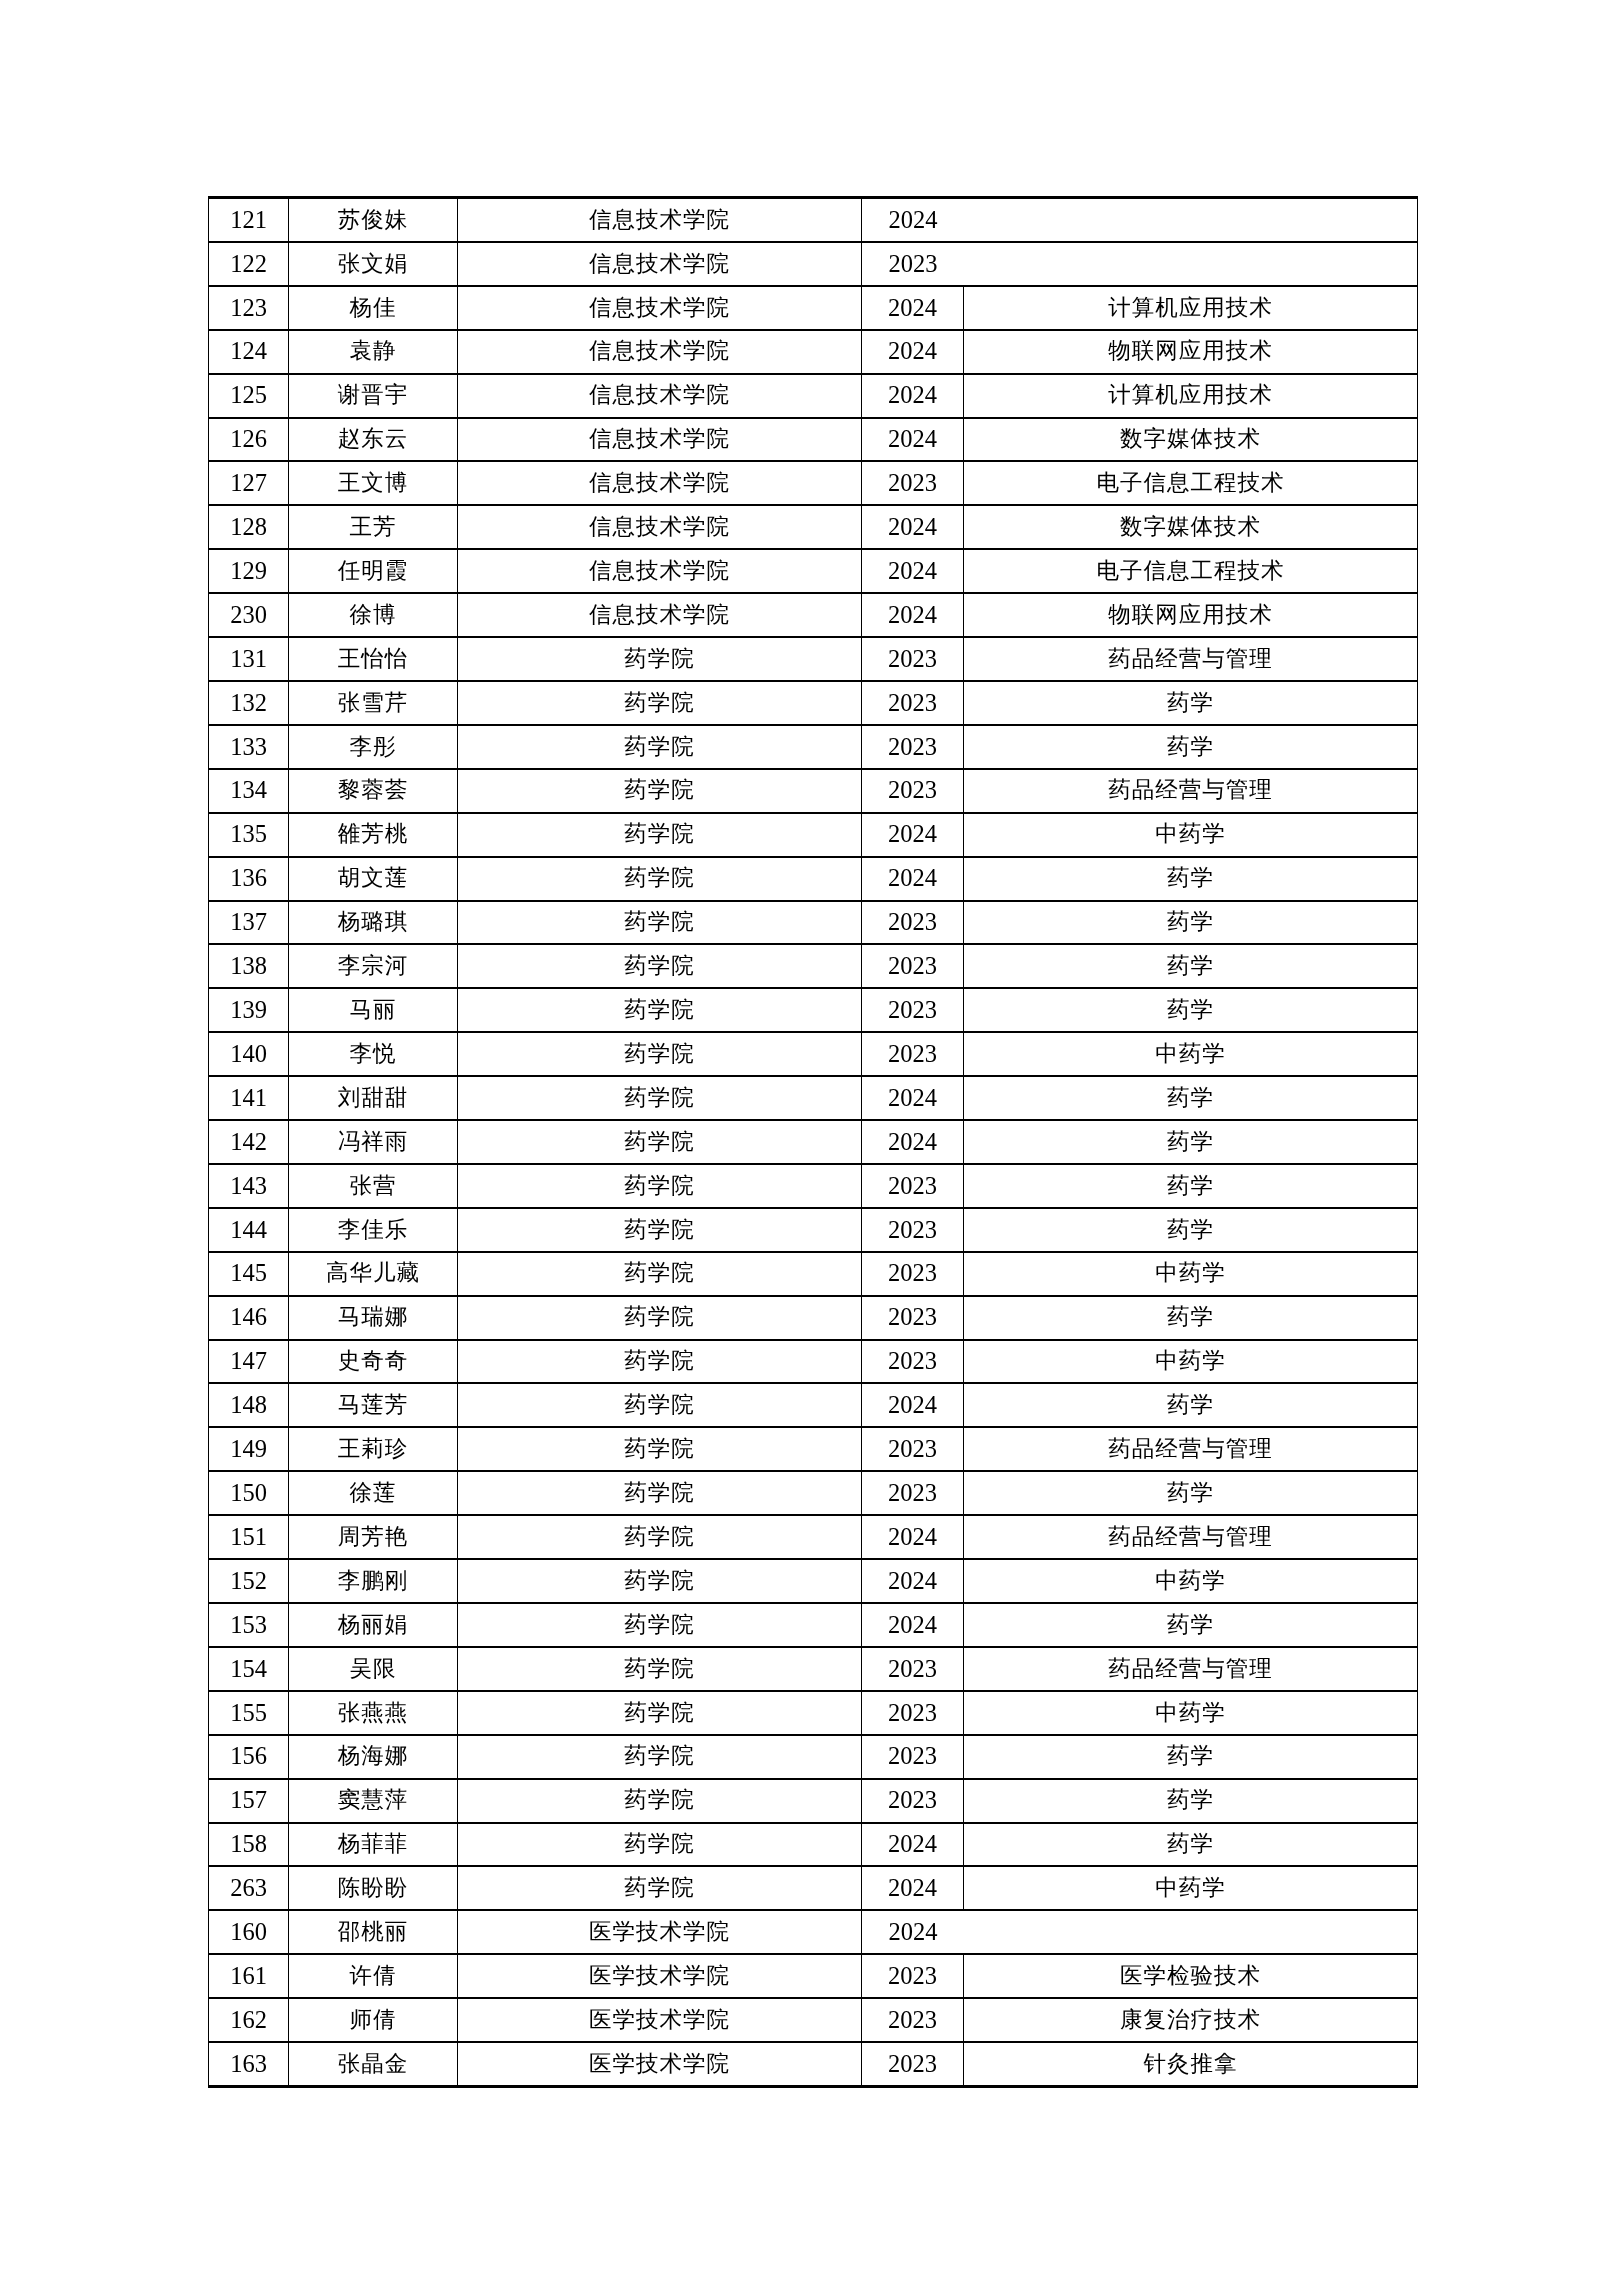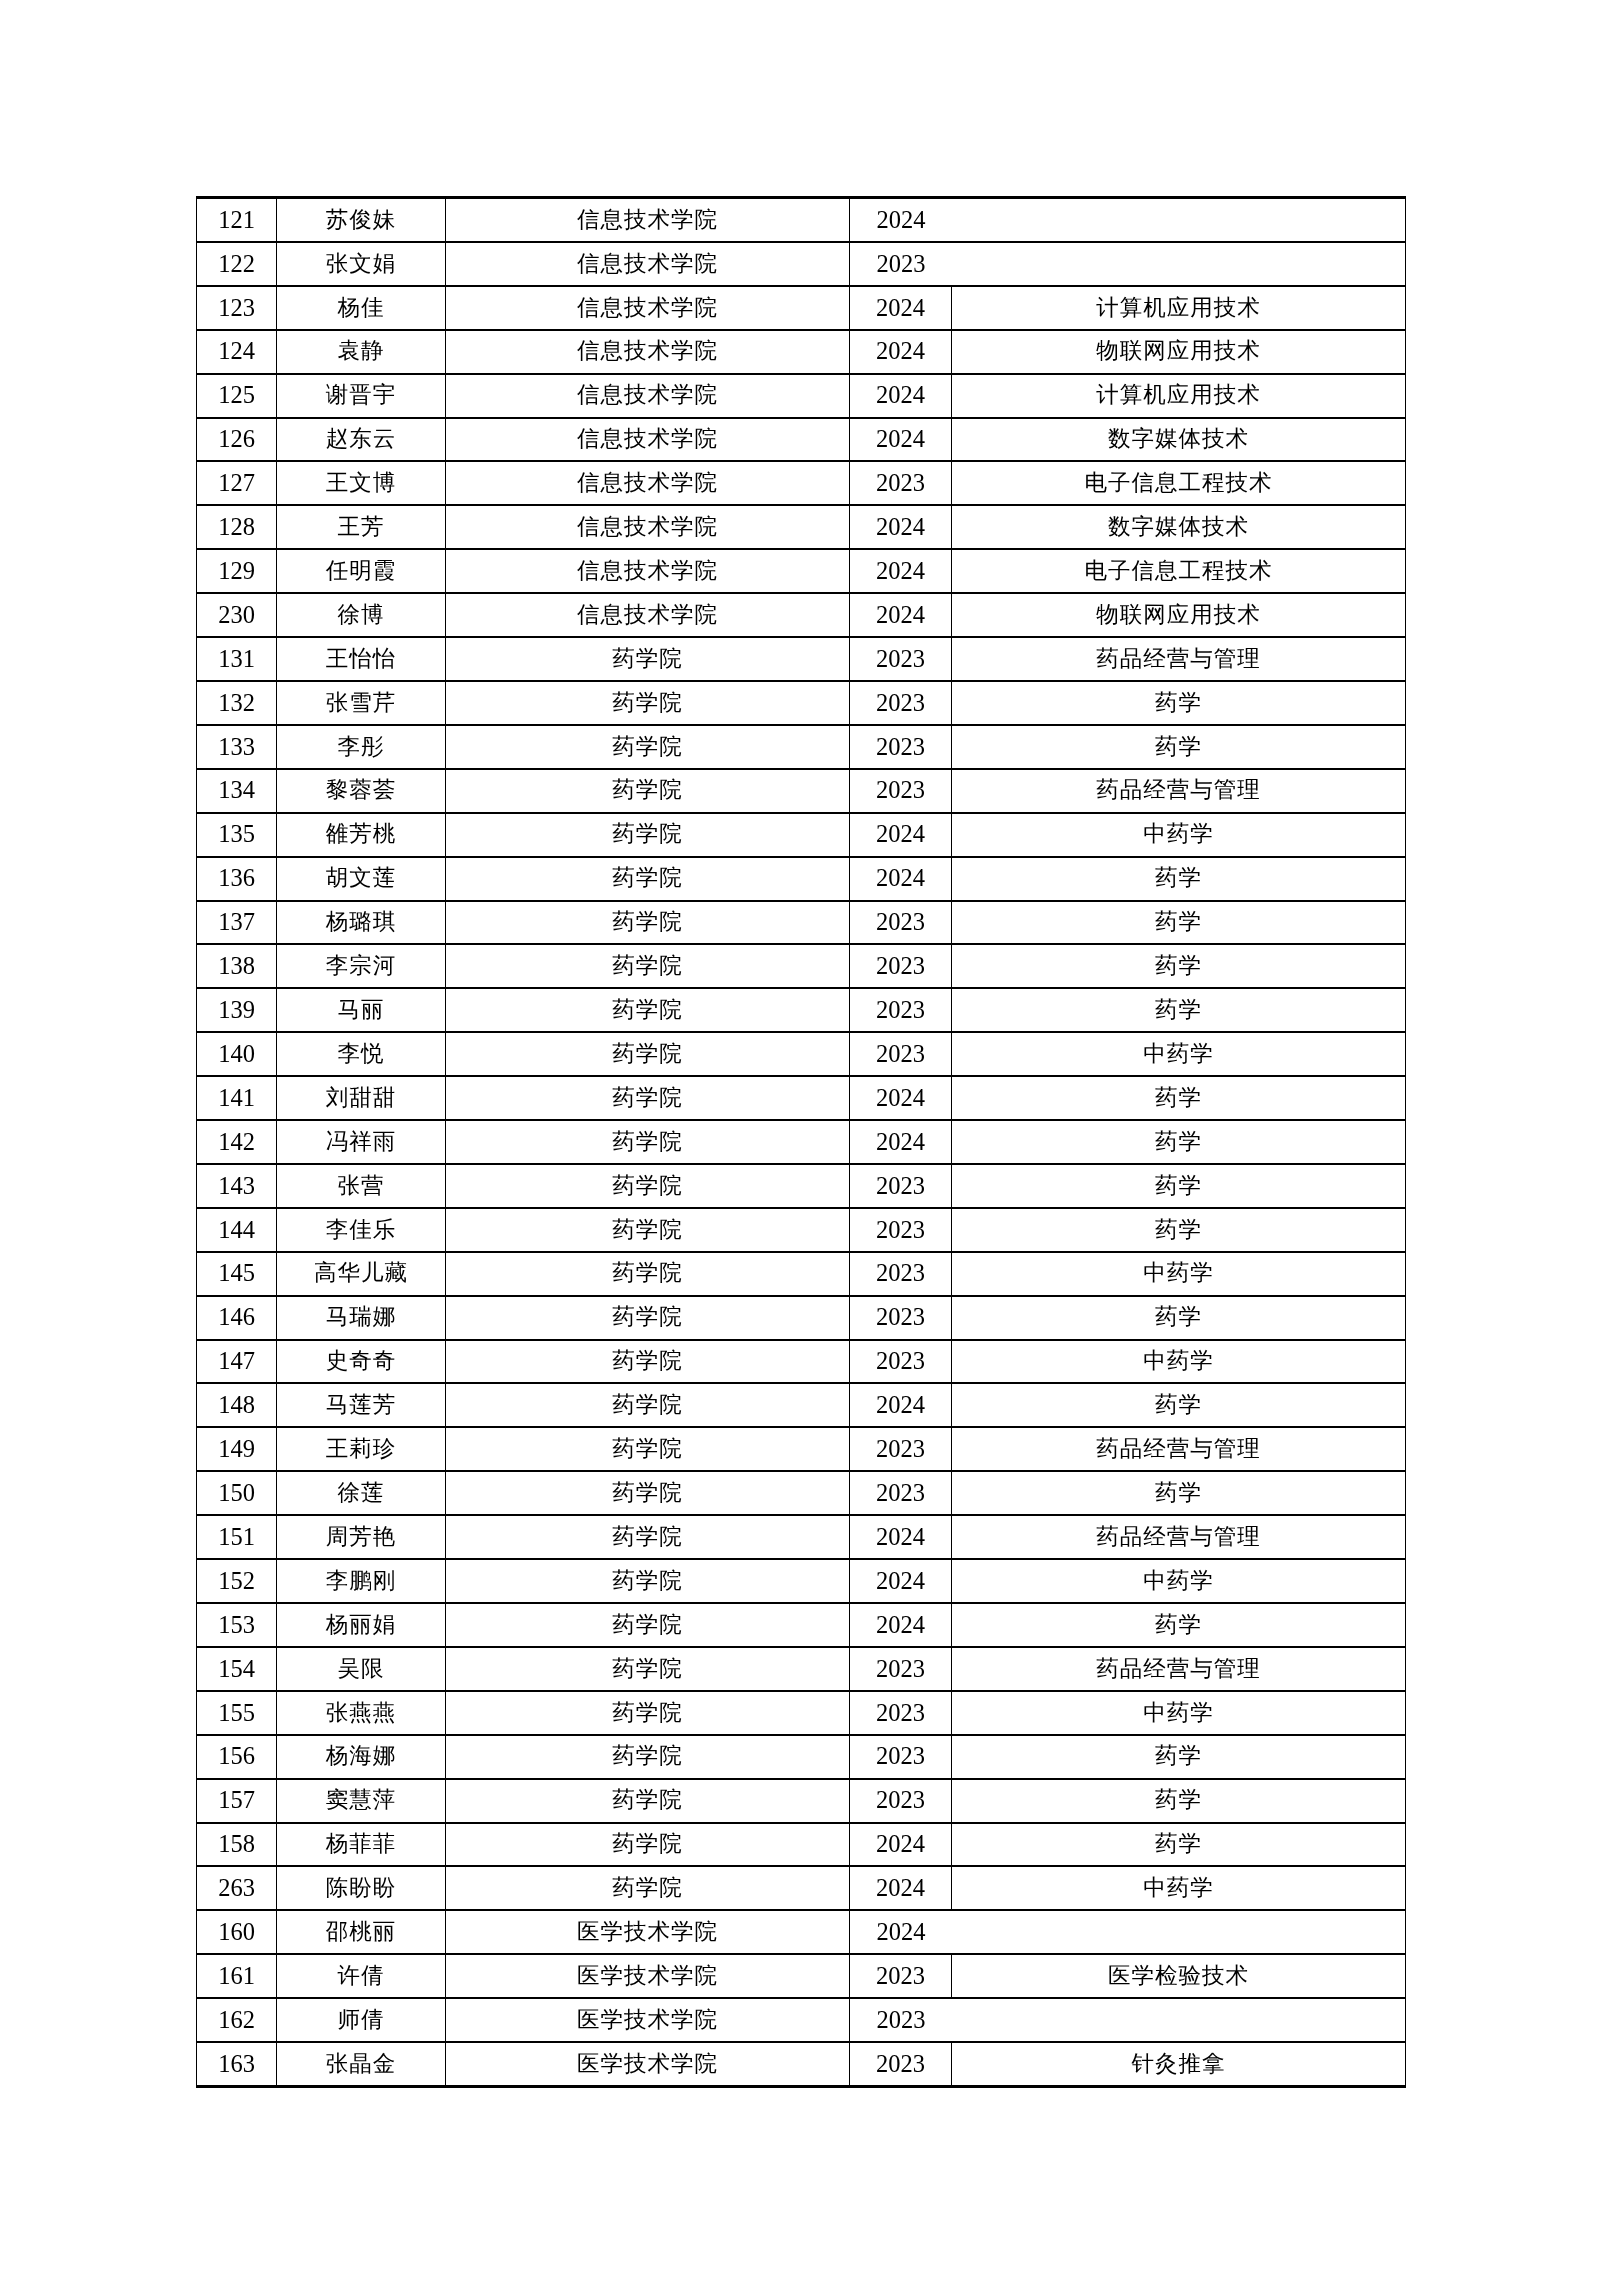--- a/index.html
+++ b/index.html
@@ -13,21 +13,21 @@
     position: relative;
     font-family: "Liberation Serif", "DejaVu Serif", serif;
   }
   .page {
     position: absolute;
     inset: 0;
     background: #ffffff;
   }
   .roster-table {
     position: absolute;
-    left: 196px;
+    left: 208px;
     top: 196px;
     width: 1210px;
     height: 1892px;
     box-sizing: border-box;
     border: 1.5px solid #000000;
     border-top-width: 3.1px;
     border-bottom-width: 3.1px;
     display: flex;
     flex-direction: column;
     background: #ffffff;
@@ -353,20 +353,21 @@
         <div class="t-cell c-zh">许倩</div>
         <div class="t-cell c-zh">医学技术学院</div>
         <div class="t-cell c-num">2023</div>
         <div class="t-cell c-zh">医学检验技术</div>
       </div>
       <div class="t-row">
         <div class="t-cell c-num">162</div>
         <div class="t-cell c-zh">师倩</div>
         <div class="t-cell c-zh">医学技术学院</div>
         <div class="t-cell c-num">2023</div>
+        <div class="t-cell c-zh">康复治疗技术</div>
       </div>
       <div class="t-row">
         <div class="t-cell c-num">163</div>
         <div class="t-cell c-zh">张晶金</div>
         <div class="t-cell c-zh">医学技术学院</div>
         <div class="t-cell c-num">2023</div>
         <div class="t-cell c-zh">针灸推拿</div>
       </div>
     </div>
 </div>

